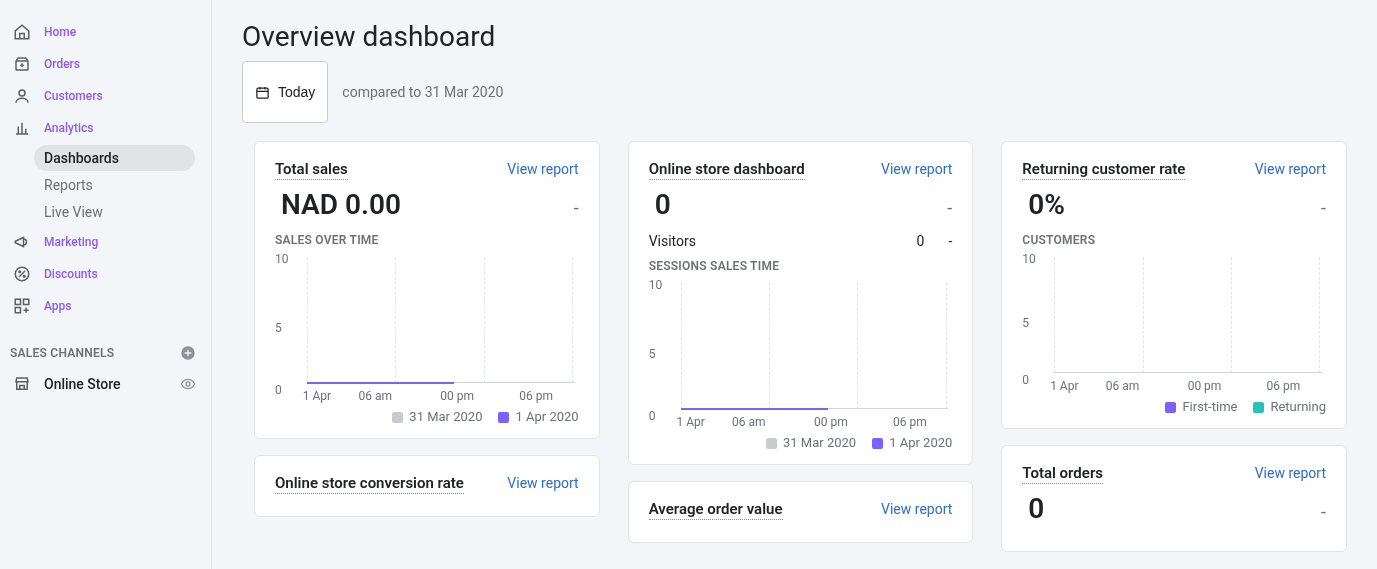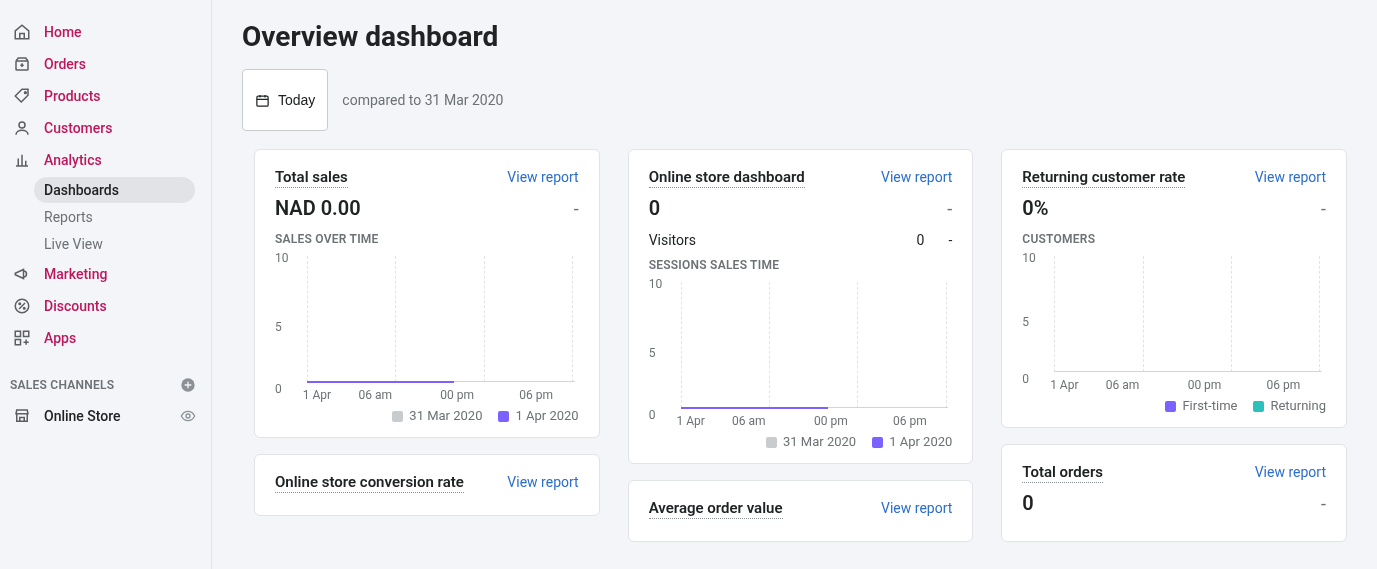--- a/index.html
+++ b/index.html
@@ -1,44 +1,44 @@
 <!DOCTYPE html>
 <html><head>
 <meta charset="utf-8">
 <style>
   * { box-sizing: border-box; margin: 0; padding: 0; }
   body { font-family: -apple-system, BlinkMacSystemFont, "Segoe UI", Roboto, Helvetica, Arial, sans-serif; background: #f4f5f8; color: #202223; width: 1377px; height: 569px; overflow: hidden; }
   .layout { display: flex; height: 100%; }
   .sidebar { width: 212px; background: #f4f5f8; border-right: 1px solid #e1e3e7; padding-top: 16px; }
-  .nav-item { display: flex; align-items: center; padding: 6px 12px; cursor: pointer; font-size: 14px; color: #be185d; }
+  .nav-item { display: flex; align-items: center; padding: 6px 12px; cursor: pointer; font-size: 12px; color: #8b5cf6; }
   .nav-item .icon { width: 20px; height: 20px; margin-right: 12px; flex-shrink: 0; color: #5c5f62; display: flex; align-items: center; justify-content: center; }
   .nav-item .label { font-weight: 500; }
   .subnav { padding-left: 34px; }
   .subnav-item { display: block; padding: 5px 10px; font-size: 14px; color: #6d7175; cursor: pointer; border-radius: 13px; margin: 1px 16px 1px 0; }
   .subnav-item.active { background: #e1e3e7; color: #202223; font-weight: 500; }
   .section-header { display: flex; align-items: center; justify-content: space-between; padding: 22px 14px 6px 10px; font-size: 12px; color: #6d7175; font-weight: 600; letter-spacing: 0.02em; }
   .icon-btn { width: 18px; height: 18px; color: #8c9196; cursor: pointer; display: inline-flex; align-items: center; justify-content: center; }
   .channel-row { display: flex; align-items: center; padding: 6px 14px 6px 12px; font-size: 14px; }
   .channel-row .icon { width: 20px; height: 20px; margin-right: 12px; color: #5c5f62; display: flex; align-items: center; justify-content: center;}
   .channel-row .label { flex: 1; font-weight: 500; cursor: pointer; }
 
   .main { flex: 1; padding: 20px 30px; overflow: hidden; }
-  h1.page-title { font-size: 28px; font-weight: 700; margin-bottom: 16px; }
+  h1.page-title { font-size: 28px; font-weight: 400; margin-bottom: 8px; }
   .controls { display: flex; align-items: center; gap: 14px; margin-bottom: 18px; }
   .date-btn { display: inline-flex; align-items: center; gap: 8px; border: 1px solid #c9cccf; background: #fff; padding: 22px 12px; border-radius: 4px; cursor: pointer; font-size: 14px; color: #202223; }
   .compare-text { font-size: 14px; color: #6d7175; }
 
   .cards { display: grid; grid-template-columns: repeat(3, 1fr); gap: 16px; }
   .col { display: flex; flex-direction: column; gap: 16px; padding-left: 12px; }
   .card { background: #fff; border: 1px solid #e1e3e7; border-radius: 6px; padding: 18px 20px 14px; }
   .card-head { display: flex; justify-content: space-between; align-items: baseline; margin-bottom: 8px; }
   .card-title { font-size: 15px; font-weight: 600; border-bottom: 1px dotted #8c9196; padding-bottom: 1px; }
   .link { color: #2c6ecb; font-size: 14px; cursor: pointer; }
   .big-row { display: flex; justify-content: space-between; align-items: baseline; margin-bottom: 12px; }
-  .big-value { font-size: 20px; font-weight: 600; }
+  .big-value { font-size: 28px; font-weight: 600; margin-left: 6px; }
   .dash { color: #6d7175; font-size: 18px; }
   .sub-row { display: flex; justify-content: space-between; align-items: flex-end; font-size: 14px; color: #202223; margin-bottom: 10px; }
   .sub-row .rvals { display: flex; gap: 24px; color: #202223; }
   .overline { font-size: 12px; font-weight: 600; color: #6d7175; letter-spacing: 0.02em; margin: 10px 0 6px; }
 
   .chart { position: relative; height: 150px; margin-top: 6px; }
   .chart.short { height: 140px; }
   .chart .ylab { position: absolute; left: 0; font-size: 12px; color: #6d7175; transform: translateY(-50%); }
   .chart .xlab { position: absolute; bottom: 0; font-size: 12px; color: #6d7175; transform: translateX(-50%); white-space: nowrap; }
   .chart .plot { position: absolute; left: 32px; right: 4px; top: 4px; bottom: 20px; }
@@ -66,29 +66,20 @@
     </div>
     <div class="nav-item">
       <span class="icon">
           <svg width="18" height="18" viewBox="0 0 24 24" fill="none" stroke="currentColor" stroke-width="2">
             <rect x="4" y="8" width="16" height="12" rx="1"></rect>
             <path d="M4 8l3-4h10l3 4"></path>
             <path d="M12 11v4m-2-2 2 2 2-2"></path>
           </svg>
         </span>
       <span class="label">Orders</span>
-    </div>
-    <div class="nav-item">
-      <span class="icon">
-          <svg width="18" height="18" viewBox="0 0 24 24" fill="none" stroke="currentColor" stroke-width="2">
-            <path d="M3 12 12 3h8v8l-9 9z"></path>
-            <circle cx="16.5" cy="7.5" r="1.2"></circle>
-          </svg>
-        </span>
-      <span class="label">Products</span>
     </div>
     <div class="nav-item">
       <span class="icon">
           <svg width="18" height="18" viewBox="0 0 24 24" fill="none" stroke="currentColor" stroke-width="2">
             <circle cx="12" cy="8" r="4"></circle>
             <path d="M4 21c0-4 4-6 8-6s8 2 8 6"></path>
           </svg>
         </span>
       <span class="label">Customers</span>
     </div>

